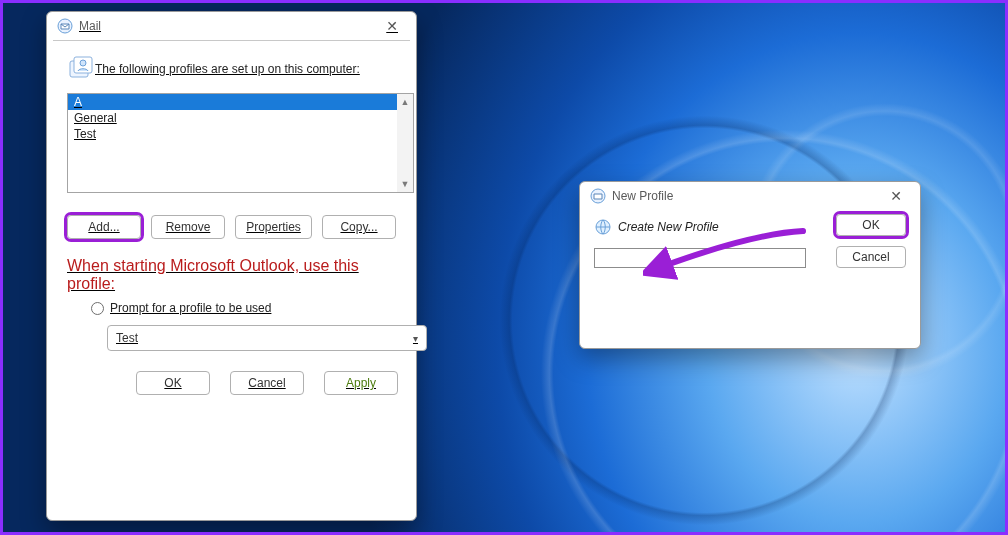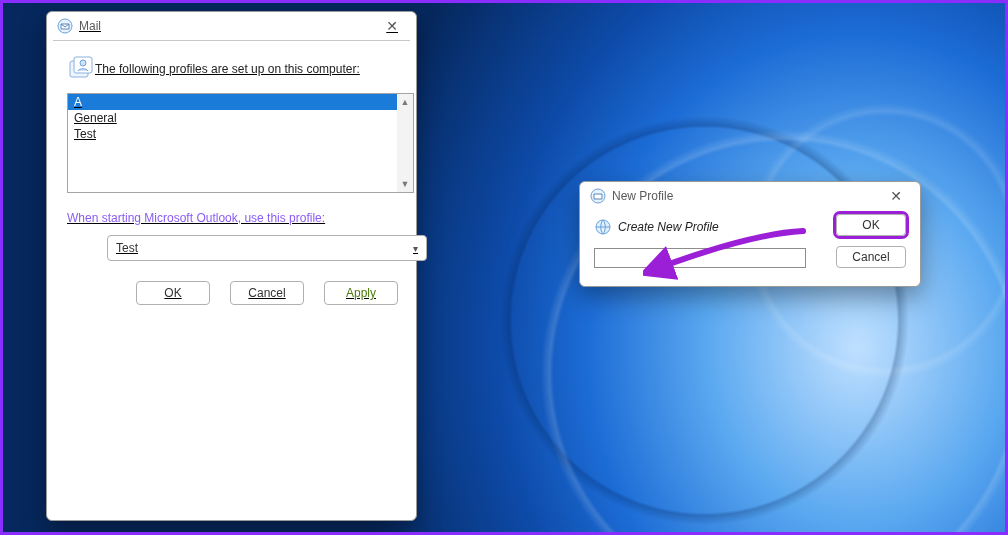--- a/index.html
+++ b/index.html
@@ -92,21 +92,21 @@
   .list-scroll {
     position:absolute; right:0; top:0; bottom:0; width:16px;
     display:flex; flex-direction:column; justify-content:space-between;
     background:#f3f3f3;
   }
   .sbtn { height:16px; text-align:center; font-size:9px; color:#7a7a7a; line-height:16px; }
 
   .btnrow { display:flex; gap:10px; margin-top:22px; margin-bottom:16px; }
   .btnrow .btn { min-width:74px; }
 
-  .startline { font-size:12px; color:#8b5cf6; margin:18px 0 8px; }
+  .startline { font-size:16px; color:#b91c1c; margin:18px 0 8px; }
 
   .radio-row { display:flex; align-items:center; gap:6px; margin:4px 0 4px 24px; font-size:12px; color:#222;}
   .radio {
     width:13px; height:13px; border:1px solid #6e6e6e; border-radius:50%;
     display:inline-flex; align-items:center; justify-content:center;
     background:#fff;
   }
   .radio.checked::after{
     content:""; width:7px; height:7px; border-radius:50%;
     background:#1566c7;
@@ -120,21 +120,21 @@
     padding:0 8px; font-size:12px; color:#333; background:#fff;
   }
   .chev { font-size:10px; color:#555; }
 
   .mail-footer {
     display:flex; gap:20px; justify-content:flex-end;
     padding:10px 18px 6px;
   }
 
   
-  #newprof { left:576px; top:178px; width:342px; height:106px; }
+  #newprof { left:576px; top:178px; width:342px; height:168px; }
   #newprof .body { padding:8px 14px; }
   .np-row1 { display:flex; align-items:center; }
   .np-row1 .spacer { flex:1; }
   .np-lbl { font-size:12px; color:#222;font-style:italic; }
   .np-row2 { display:flex; align-items:flex-start; margin-top:8px; gap:14px; }
   .np-left { flex:1; }
   .np-input {
     width:212px; height:20px;
     border:1px solid #8c8c8c; background:#fff;
     margin-top:4px;
@@ -184,23 +184,33 @@
     <div class="listbox">
       <div class="row sel">A</div>
       <div class="row">General</div>
       <div class="row">Test</div>
       <div class="list-scroll">
         <div class="sbtn">▲</div>
         <div class="sbtn">▼</div>
       </div>
     </div>
 
+    <div class="btnrow">
+      <div class="btn hl">Add...</div>
+      <div class="btn">Remove</div>
+      <div class="btn">Properties</div>
+      <div class="btn">Copy...</div>
+    </div>
 
     <div class="startline">When starting Microsoft Outlook, use this profile:</div>
 
+    <div class="radio-row">
+      <span class="radio"></span>
+      <span>Prompt for a profile to be used</span>
+    </div>
 
     <div class="combo">
       <span>Test</span>
       <span class="chev">▾</span>
     </div>
   </div>
 
   <div class="mail-footer">
     <div class="btn">OK</div>
     <div class="btn">Cancel</div>

